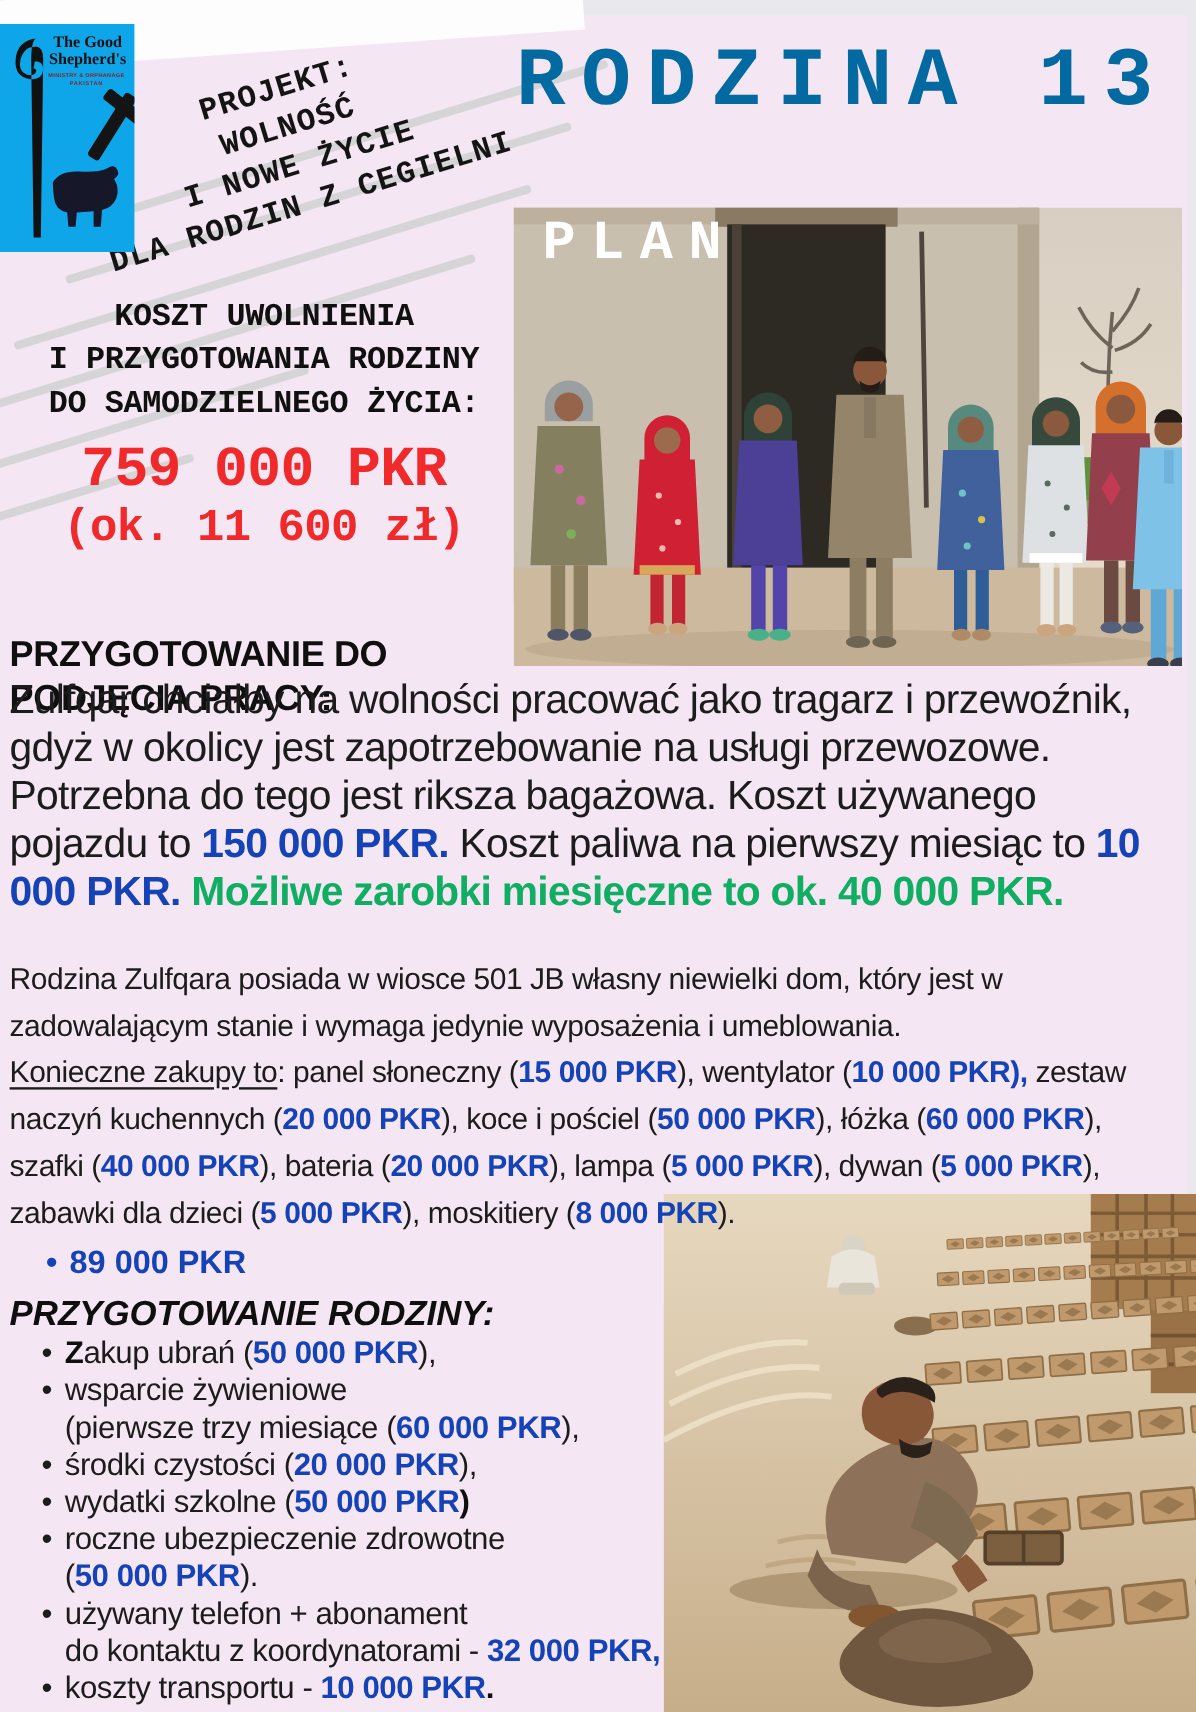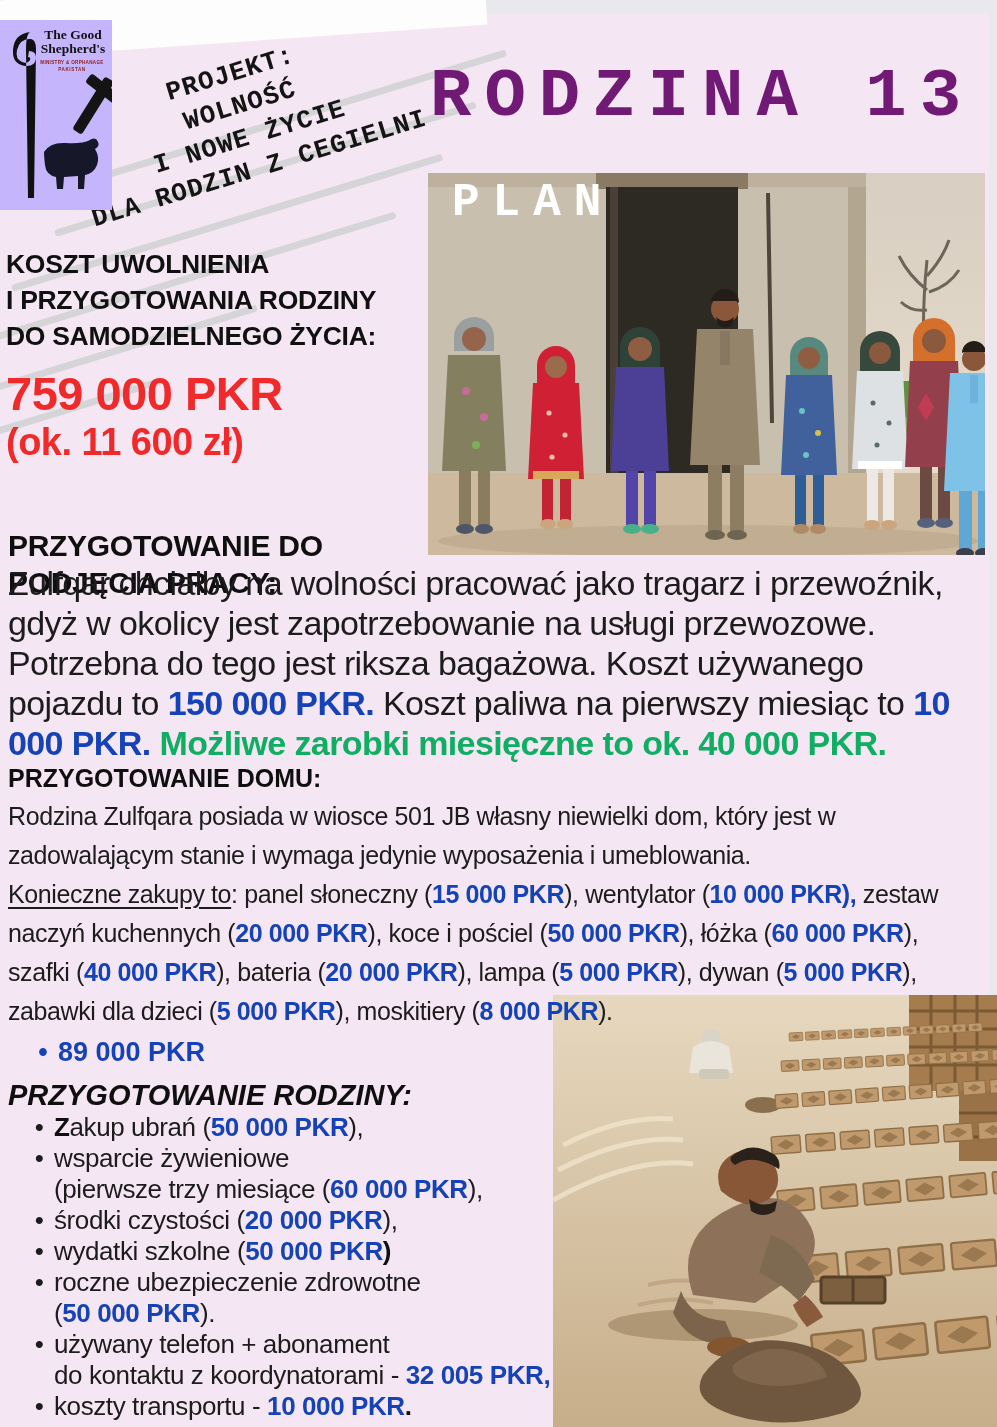--- a/index.html
+++ b/index.html
@@ -7,36 +7,36 @@
     --stripe:#d5d5d8; --backdrop:#e9e9ed;
   }
   html,body{margin:0;padding:0;}
   body{width:997px;height:1427px;background:var(--backdrop);font-family:"Liberation Sans",sans-serif;}
   .page{position:relative;width:997px;height:1427px;overflow:hidden;background:var(--backdrop);}
   .paper{position:absolute;left:0;top:13px;width:989px;height:1414px;background:var(--pink);}
   .white-sliver{position:absolute;left:-14px;top:-16px;width:500px;height:58px;background:#fdfdfd;transform:rotate(-4deg);}
   .stripe{position:absolute;height:7px;background:var(--stripe);transform:rotate(-17deg);transform-origin:left center;border-radius:3px;}
 
   
-  .logo-box{position:absolute;left:0;top:20px;width:112px;height:190px;background:#c4b5fd;z-index:4;}
+  .logo-box{position:absolute;left:0;top:20px;width:112px;height:190px;background:#0ea5e9;z-index:4;}
   .logo-title{position:absolute;left:36px;top:8px;width:74px;text-align:center;font-family:"Liberation Serif",serif;font-weight:bold;font-size:13.5px;line-height:1.05;color:#111;}
   .logo-sub{position:absolute;left:34px;top:40px;width:76px;text-align:center;font-size:4.6px;font-weight:bold;color:#8b2020;letter-spacing:.3px;}
   .logo-sub2{position:absolute;left:34px;top:47px;width:76px;text-align:center;font-size:4.6px;font-weight:bold;color:#8b2020;letter-spacing:.6px;}
   .project-rot{position:absolute;left:30px;top:56px;width:430px;text-align:center;transform:rotate(-17deg);font-family:"Liberation Mono","DejaVu Sans Mono",monospace;font-weight:bold;font-size:26px;line-height:33px;letter-spacing:1px;color:#141414;z-index:3;}
-  .big-title{position:absolute;left:430px;top:30px;width:560px;font-family:"Liberation Mono","DejaVu Sans Mono",monospace;font-weight:bold;font-size:69px;letter-spacing:13px;color:#701a75;white-space:nowrap;z-index:4;margin-top:28px;}
+  .big-title{position:absolute;left:430px;top:30px;width:560px;font-family:"Liberation Mono","DejaVu Sans Mono",monospace;font-weight:bold;font-size:69px;letter-spacing:13px;color:#0369a1;white-space:nowrap;z-index:4;}
 
   
   .photo{position:absolute;z-index:1;}
   .family-photo{left:428px;top:173px;width:557px;height:382px;}
   .kiln-photo{left:553px;top:995px;width:444px;height:432px;}
   .plan-overlay{position:absolute;left:24px;top:4px;font-family:"Liberation Mono","DejaVu Sans Mono",monospace;font-weight:bold;font-size:46px;letter-spacing:13px;color:#fff;z-index:2;}
   .photo svg{display:block;width:100%;height:100%;}
 
   
-  .cost{position:absolute;left:6px;top:246px;width:428px;z-index:2;}
+  .cost{position:absolute;left:6px;top:246px;width:428px;text-align:center;z-index:2;font-family:Liberation Mono, monospace;}
   .cost-line{font-weight:bold;font-size:26.5px;line-height:36px;color:#101010;letter-spacing:-0.3px;}
   .cost-amount{margin-top:12px;font-weight:bold;font-size:47px;color:var(--red);letter-spacing:-0.5px;}
   .cost-pln{font-weight:bold;font-size:38px;color:var(--red);letter-spacing:-0.5px;}
 
   .sec{position:absolute;left:8px;z-index:2;color:var(--ink);}
   .h-big{font-weight:bold;font-size:30px;line-height:37px;color:#0f0f0f;letter-spacing:-0.3px;}
   .h-mid{font-weight:bold;font-size:25px;line-height:30px;color:#0f0f0f;}
   .h-sec{font-weight:bold;font-size:29px;line-height:34px;color:#0f0f0f;}
   .para1{top:563px;width:962px;font-size:34px;line-height:40px;letter-spacing:-0.6px;color:#1c1c1c;}
   .para2{top:797px;width:968px;font-size:25px;line-height:39px;letter-spacing:-0.4px;color:#1c1c1c;}
@@ -235,21 +235,20 @@
     <div class="cost-line">KOSZT UWOLNIENIA</div>
     <div class="cost-line">I PRZYGOTOWANIA RODZINY</div>
     <div class="cost-line">DO SAMODZIELNEGO ŻYCIA:</div>
     <div class="cost-amount">759 000 PKR</div>
     <div class="cost-pln">(ok. 11 600 zł)</div>
   </div>
 
   <div class="sec work-h h-big">PRZYGOTOWANIE DO PODJĘCIA PRACY:</div>
   <div class="sec para1"><span>Zulfqar chciałby na wolności pracować jako tragarz i przewoźnik, gdyż w okolicy jest zapotrzebowanie na usługi przewozowe. Potrzebna do tego jest riksza bagażowa. Koszt używanego pojazdu to </span><span class="amt">150 000 PKR.</span><span> Koszt paliwa na pierwszy miesiąc to </span><span class="amt">10 000 PKR.</span><span>  </span><span class="grn">Możliwe zarobki miesięczne to ok. 40 000 PKR.</span></div>
 
-  <div class="sec home-h h-mid">PRZYGOTOWANIE DOMU:</div>
   <div class="sec para2"><span>Rodzina Zulfqara posiada w wiosce 501 JB własny niewielki dom, który jest w zadowalającym stanie i wymaga jedynie wyposażenia i umeblowania.</span><br><span class="ul">Konieczne zakupy to</span><span>: panel słoneczny (</span><span class="amt">15 000 PKR</span><span>), wentylator (</span><span class="amt">10 000 PKR),</span><span> zestaw naczyń kuchennych (</span><span class="amt">20 000 PKR</span><span>), koce i pościel  (</span><span class="amt">50 000 PKR</span><span>), łóżka (</span><span class="amt">60 000 PKR</span><span>), szafki (</span><span class="amt">40 000 PKR</span><span>), bateria (</span><span class="amt">20 000 PKR</span><span>), lampa (</span><span class="amt">5 000 PKR</span><span>), dywan (</span><span class="amt">5 000 PKR</span><span>), zabawki dla dzieci  (</span><span class="amt">5 000 PKR</span><span>), moskitiery (</span><span class="amt">8 000 PKR</span><span>).</span></div>
 
   <div class="list debt-list">
       <div class="li">
         <span class="dot blue">•</span>
         <span class="txt"><span class="amt">89 000 PKR</span></span>
       </div>
     </div>
 
   <div class="sec fam-h h-sec">PRZYGOTOWANIE RODZINY:</div>
@@ -269,21 +268,21 @@
       <div class="li">
         <span class="dot">•</span>
         <span class="txt"><span>wydatki szkolne (</span><span class="amt">50 000 PKR</span><span class="bb">)</span></span>
       </div>
       <div class="li">
         <span class="dot">•</span>
         <span class="txt"><span> roczne ubezpieczenie zdrowotne</span><br><span>(</span><span class="amt">50 000 PKR</span><span>).</span></span>
       </div>
       <div class="li">
         <span class="dot">•</span>
-        <span class="txt"><span>używany telefon + abonament</span><br><span>do kontaktu z koordynatorami - </span><span class="amt">32 005 PKR,</span></span>
+        <span class="txt"><span>używany telefon + abonament</span><br><span>do kontaktu z koordynatorami - </span><span class="amt">32 000 PKR,</span></span>
       </div>
       <div class="li">
         <span class="dot">•</span>
         <span class="txt"><span>koszty transportu - </span><span class="amt">10 000 PKR</span><span class="bb">.</span></span>
       </div>
     </div>
 
   <div class="photo kiln-photo">
     <svg viewBox="0 0 444 432" preserveAspectRatio="none">
       <defs>

